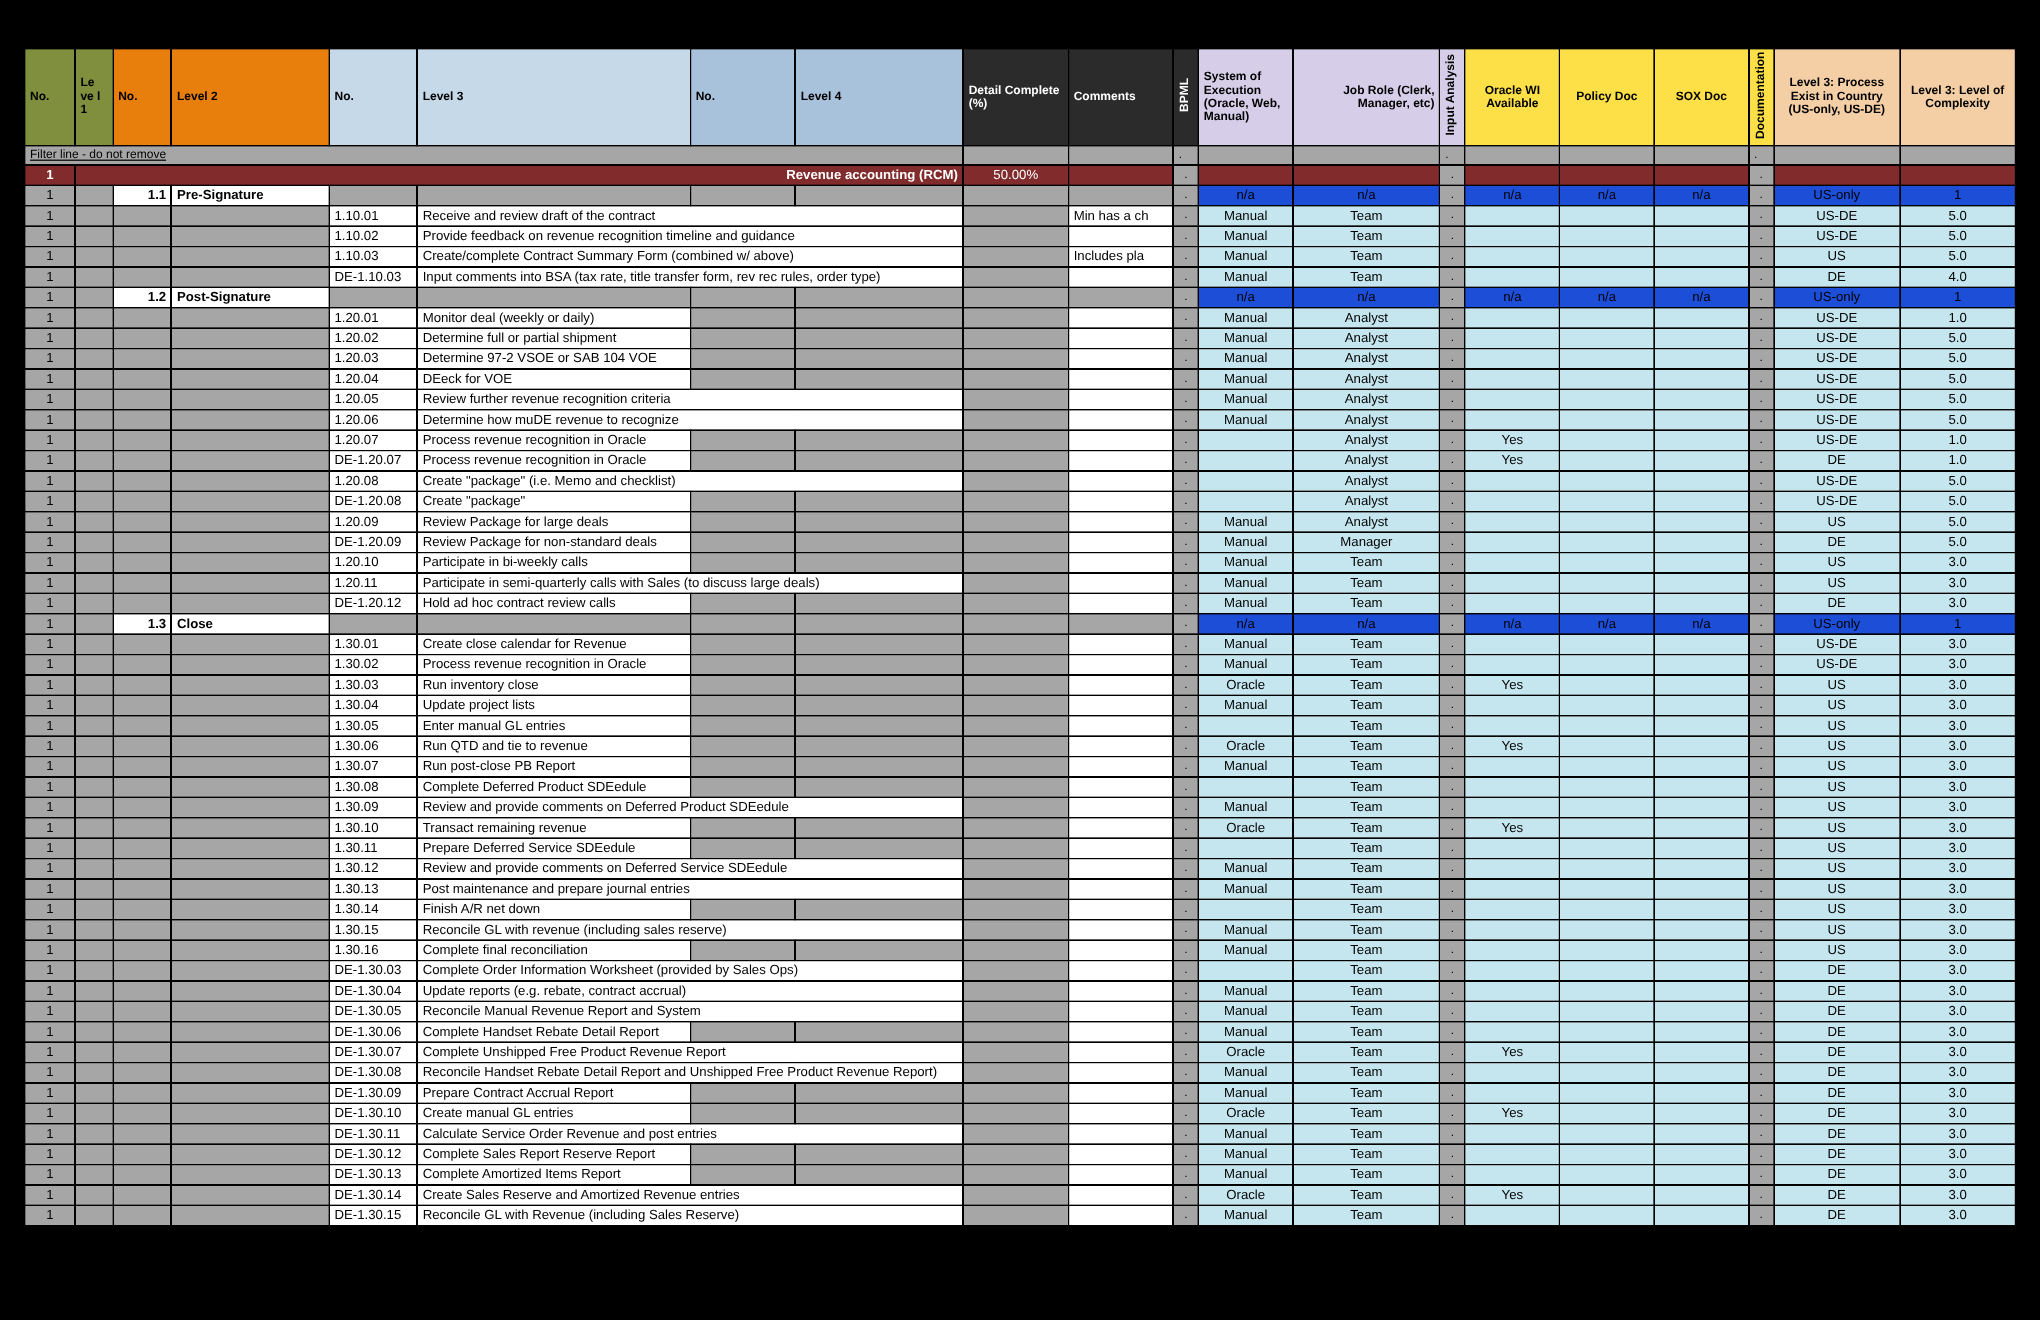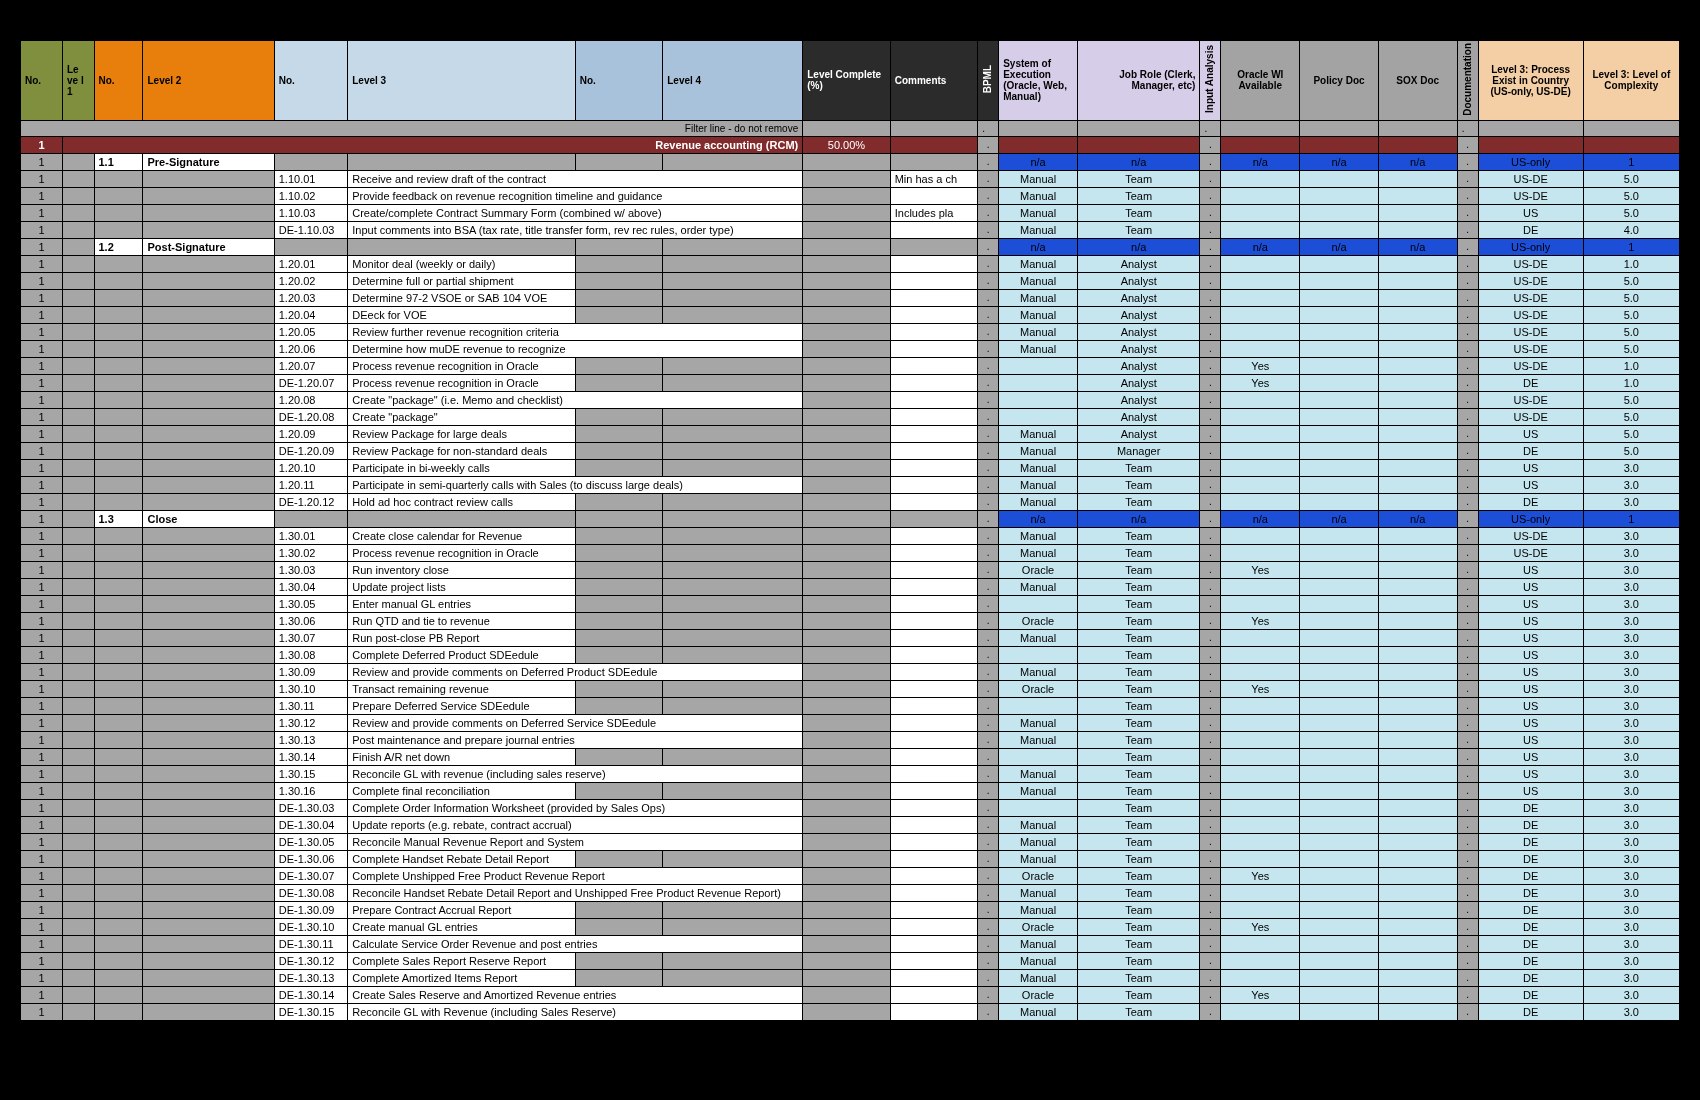--- a/index.html
+++ b/index.html
@@ -8,27 +8,27 @@
   th,td{border:1px solid #000;padding:2px 4px;overflow:hidden;white-space:nowrap;text-overflow:ellipsis;vertical-align:middle;height:16px;box-sizing:border-box}
   th{font-weight:bold;text-align:left;height:78px;vertical-align:middle;white-space:normal;line-height:1.1;font-size:10px}
   .vtext{writing-mode:vertical-rl;transform:rotate(180deg);display:inline-block;text-align:center;white-space:nowrap}
   
   .h-olive{background:#7f8f3e;color:#000}
   .h-orange{background:#e87e0c;color:#000}
   .h-lblue{background:#c5d9e8;color:#000}
   .h-mblue{background:#a9c2dc;color:#000}
   .h-dk{background:#2b2b2b;color:#fff}
   .h-purple{background:#d6cee8}
-  .h-lgreen{background:#a3a3a3}
+  .h-lgreen{background:#fde047}
   .h-peach{background:#f4cfa5}
   
   .c-gray{background:#a6a6a6;text-align:center}
   .c-grayL{background:#a6a6a6;text-align:left}
   .c-white{background:#fff;text-align:left}
-  .c-whiteC{background:#fff;text-align:left}
+  .c-whiteC{background:#fff;text-align:right}
   .c-red{background:#812b2c;color:#fff}
   .c-redC{background:#812b2c;color:#fff;text-align:center}
   .c-or{background:#1d4ed8;text-align:center}
   .c-blue{background:#c5e6ef;text-align:center}
   .c-dot{background:#a6a6a6;text-align:center;font-size:10px}
   .filter td{background:#a6a6a6;text-align:left;font-size:10px}
   .bold{font-weight:bold}
   
   col.c0{width:2.4%}   
   col.c1{width:1.8%}   
@@ -81,37 +81,37 @@
   <thead>
     <tr>
       <th class="h-olive">No.</th>
       <th class="h-olive">Le ve l 1</th>
       <th class="h-orange">No.</th>
       <th class="h-orange">Level 2</th>
       <th class="h-lblue">No.</th>
       <th class="h-lblue">Level 3</th>
       <th class="h-mblue">No.</th>
       <th class="h-mblue">Level 4</th>
-      <th class="h-dk">Level Complete (%)</th>
+      <th class="h-dk">Detail Complete (%)</th>
       <th class="h-dk">Comments</th>
       <th class="h-dk"><span class="vtext">BPML</span></th>
       <th class="h-purple" style="">System of Execution (Oracle, Web, Manual)</th>
       <th class="h-purple" style="text-align:right">Job Role (Clerk, Manager, etc)</th>
       <th class="h-purple"><span class="vtext">Input Analysis</span></th>
       <th class="h-lgreen" style="text-align:center">Oracle WI Available</th>
       <th class="h-lgreen" style="text-align:center">Policy Doc</th>
       <th class="h-lgreen" style="text-align:center">SOX Doc</th>
       <th class="h-lgreen"><span class="vtext">Documentation</span></th>
       <th class="h-peach" style="text-align:center">Level 3: Process Exist in Country (US-only, US-DE)</th>
       <th class="h-peach" style="text-align:center">Level 3: Level of Complexity</th>
     </tr>
   </thead>
   <tbody id="tbody">
         <tr class="filter">
-          <td class="" colspan="8" style="text-align: right;">Filter line - do not remove</td>
+          <td class="" colspan="8" style="text-align: left; text-decoration: underline;">Filter line - do not remove</td>
           <td class=""></td>
           <td class=""></td>
           <td class="">.</td>
           <td class=""></td>
           <td class=""></td>
           <td class="">.</td>
           <td class=""></td>
           <td class=""></td>
           <td class=""></td>
           <td class="">.</td>

